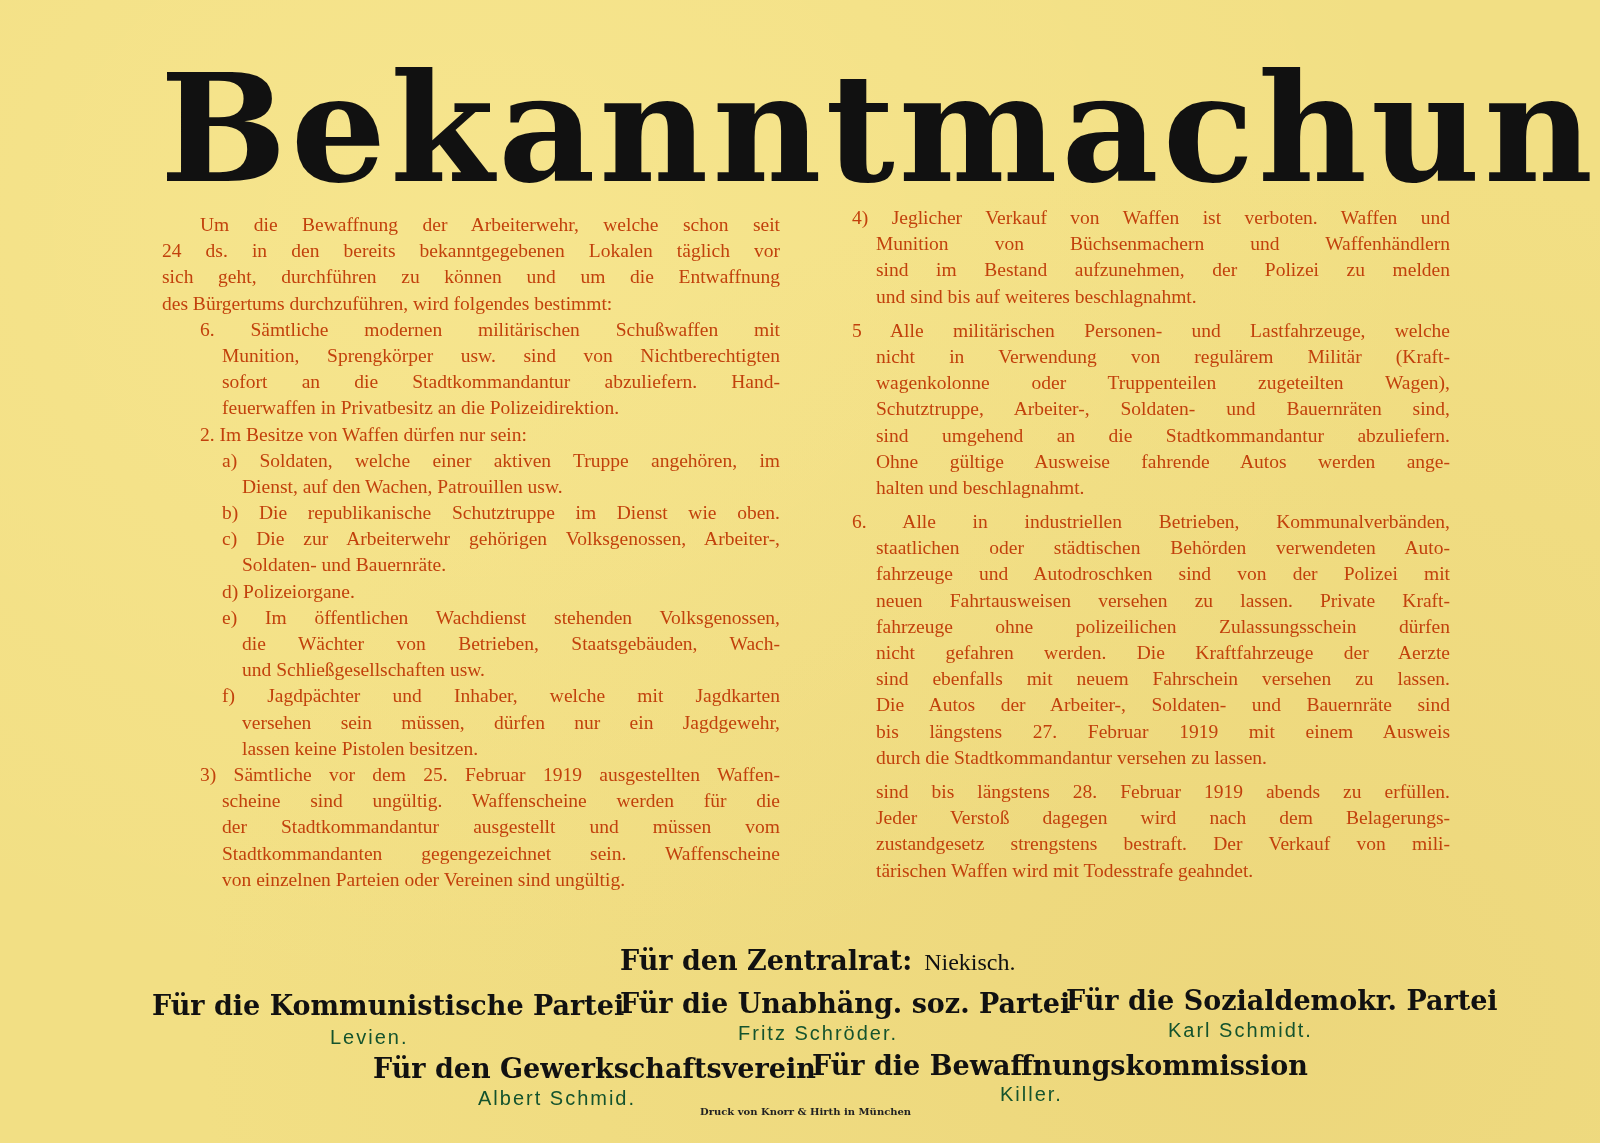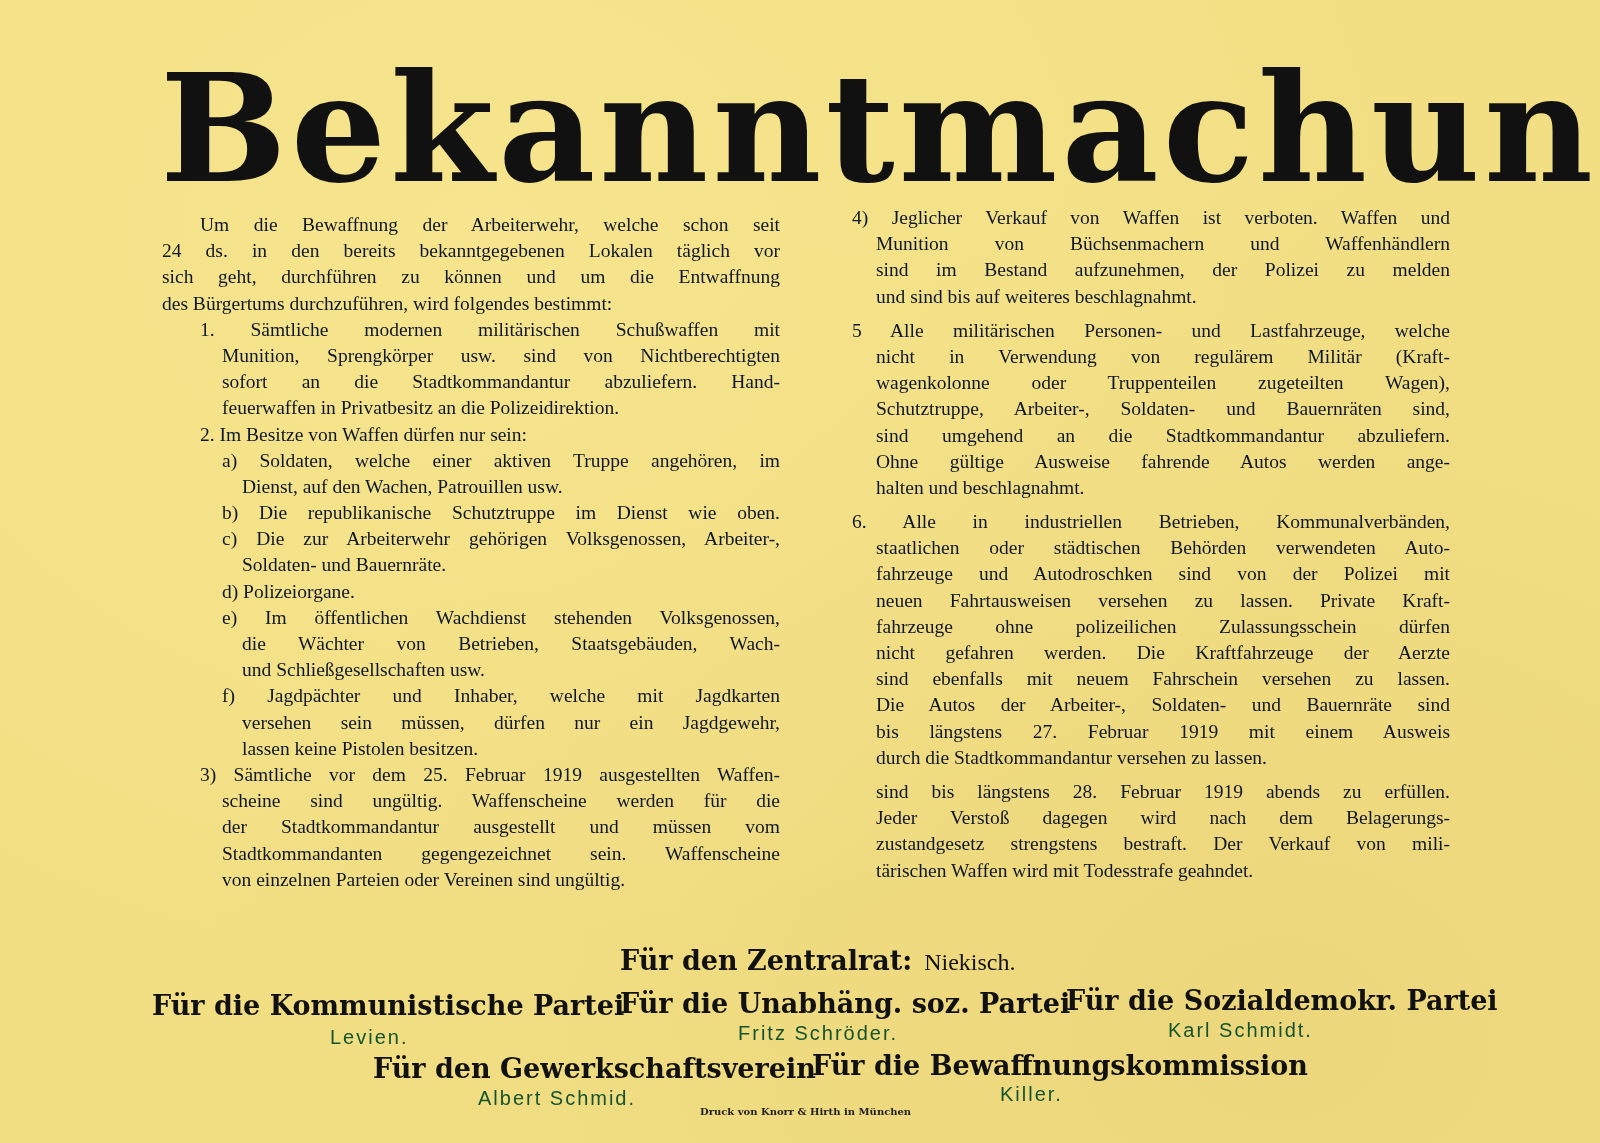--- a/index.html
+++ b/index.html
@@ -16,21 +16,21 @@
     position: absolute; left: 160px; top: 48px; width: 1290px;
     font-family: "DejaVu Serif", serif; font-weight: 900;
     font-size: 150px; line-height: 160px; letter-spacing: 4px;
     color: #111;
     white-space: nowrap;
   }
   .col {
     position: absolute;
     font-family: "Liberation Serif", serif;
     font-size: 19.5px; line-height: 26.2px;
-    color: #0f172a;
+    color: #c2410c;
   }
   .col-left { left: 162px; top: 212px; width: 618px; }
   .col-right { left: 852px; top: 205px; width: 598px; }
   .line { white-space: nowrap; text-align: justify; text-align-last: justify; display: block; height: 26.2px; overflow: hidden; }
   .line.last { text-align-last: left; }
   .indent1 { padding-left: 38px; }
   .indent2 { padding-left: 60px; }
   .indent3 { padding-left: 80px; }
   .indent-r { padding-left: 24px; }
   .gap { height: 8px; }
@@ -55,21 +55,21 @@
 <div class="title">Bekanntmachung.</div>
 
 <div class="col col-left">
   <div>
     <span class="line" style="padding-left:38px">Um die Bewaffnung der Arbeiterwehr, welche schon seit</span>
     <span class="line">24 ds. in den bereits bekanntgegebenen Lokalen täglich vor</span>
     <span class="line">sich geht, durchführen zu können und um die Entwaffnung</span>
     <span class="line last">des Bürgertums durchzuführen, wird folgendes bestimmt:</span>
   </div>
   <div>
-    <span class="line indent1">1. Sämtliche modernen militärischen Schußwaffen mit</span>
+    <span class="line indent1">6. Sämtliche modernen militärischen Schußwaffen mit</span>
     <span class="line indent2">Munition, Sprengkörper usw. sind von Nichtberechtigten</span>
     <span class="line indent2">sofort an die Stadtkommandantur abzuliefern. Hand-</span>
     <span class="line indent2 last">feuerwaffen in Privatbesitz an die Polizeidirektion.</span>
   </div>
   <div>
     <span class="line indent1 last">2. Im Besitze von Waffen dürfen nur sein:</span>
     <span class="line indent2">a) Soldaten, welche einer aktiven Truppe angehören, im</span>
     <span class="line indent3 last">Dienst, auf den Wachen, Patrouillen usw.</span>
     <span class="line indent2">b) Die republikanische Schutztruppe im Dienst wie oben.</span>
     <span class="line indent2">c) Die zur Arbeiterwehr gehörigen Volksgenossen, Arbeiter-,</span>

